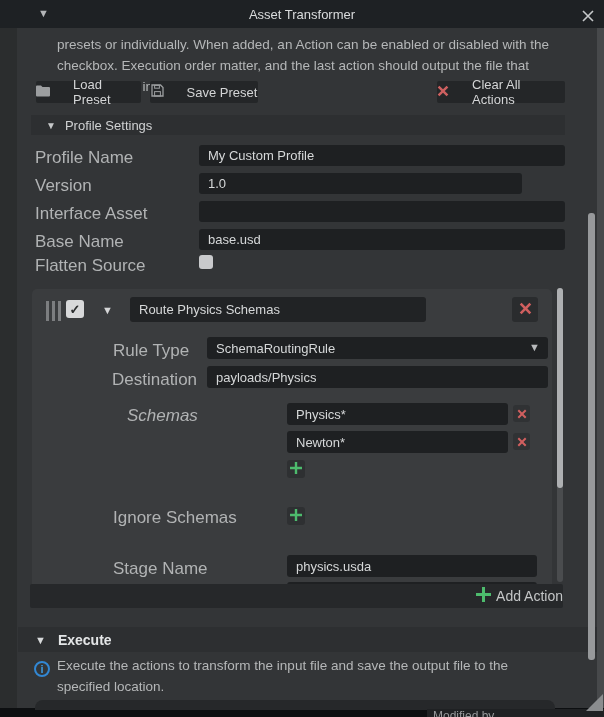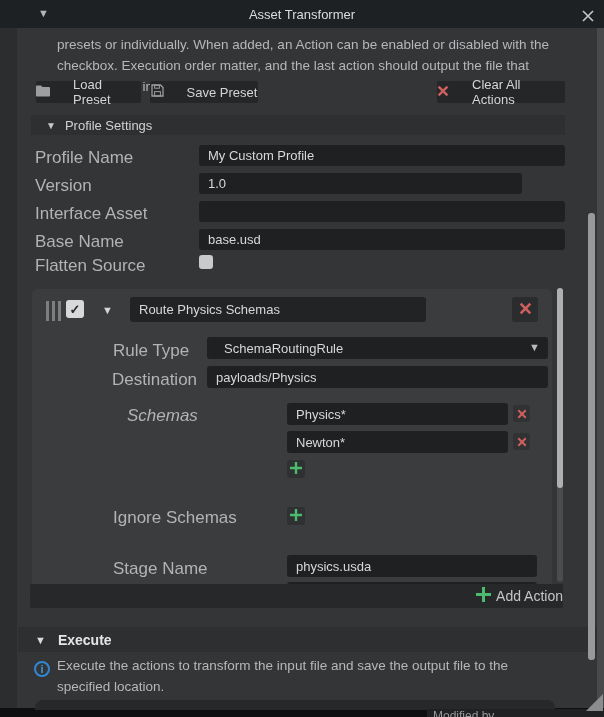--- a/index.html
+++ b/index.html
@@ -32,21 +32,21 @@
   .checkbox { background:#c9cacc; border-radius:3px; }
   .checkbox.checked { background:#d8d9da; display:flex; align-items:center; justify-content:center; }
 
   
   .card { background:#3a3c3e; border-radius:5px; }
   .dragbars { display:flex; gap:3px; }
   .dragbars i { display:block; width:3px; height:20px; background:#7c7e80; }
   .card-field { background:#212325; }
   .mini-btn { background:#2a2c2e; border-radius:3px; display:flex; align-items:center; justify-content:center; }
   .tiny-btn { background:#303234; border-radius:3px; display:flex; align-items:center; justify-content:center; }
-  .dropdown { background:#1e2022; border-radius:3px; display:flex; align-items:center; color:#d6d8d9; font-size:13px; padding:0 17px; }
+  .dropdown { background:#1e2022; border-radius:3px; display:flex; align-items:center; color:#d6d8d9; font-size:13px; padding:0 9px; }
   .dd-caret { position:absolute; right:8px; top:4px; font-size:11px; color:#b8babc; }
 
   .scroll-track { background:#4a4c4e; border-radius:3px; }
   .scroll-thumb { background:#aeb0b2; border-radius:3px; }
 
   .addbar { background:#26282a; border-radius:2px; display:flex; align-items:center; justify-content:flex-end; gap:5px; font-size:14px; color:#c4c6c7; }
 
   .exec-header { background:#2d2f31; display:flex; align-items:center; }
   .exec-title { font-size:14px; font-weight:bold; color:#e4e6e7; }
 

